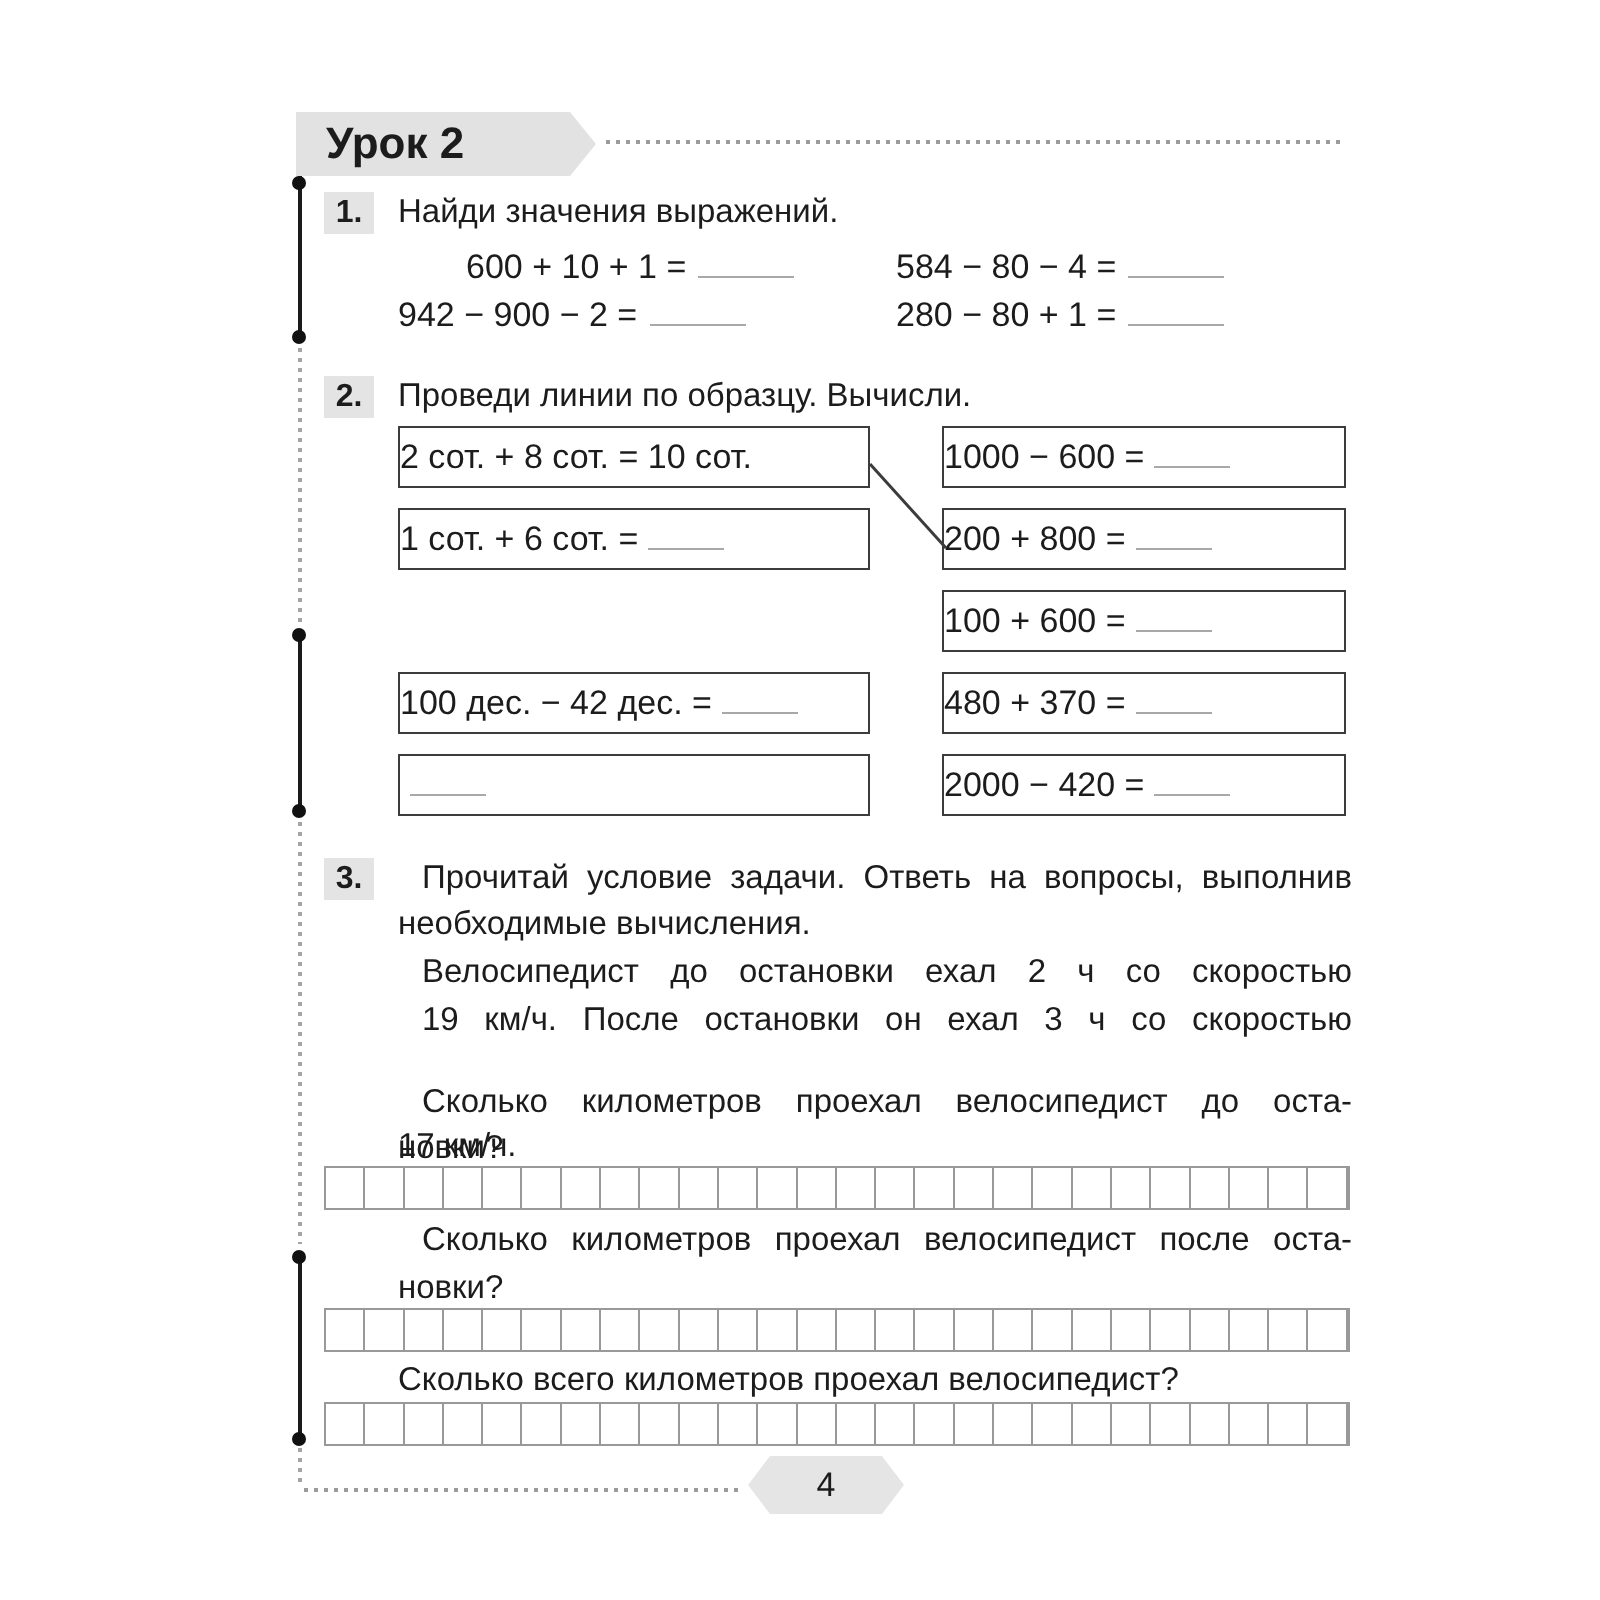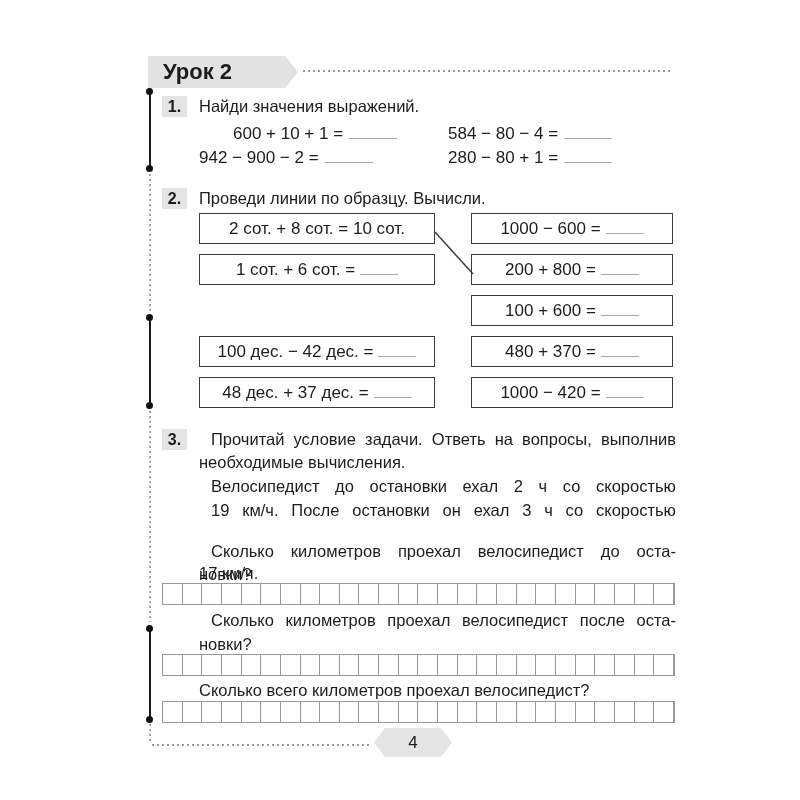--- a/index.html
+++ b/index.html
@@ -27,21 +27,21 @@
 
   .instr{position:absolute;left:199px;font-size:16.5px;white-space:nowrap;}
   .expr{position:absolute;font-size:17px;white-space:nowrap;}
 
   .blank{display:inline-block;height:12px;border-bottom:1.5px solid #a8a8a8;}
   .blank.w48{width:48px;margin-left:6px;}
   .blank.w38{width:38px;margin-left:5px;}
 
   
   .mbox{position:absolute;height:29px;border:1.5px solid #3c3c3c;background:#fff;
-    text-align:center;font-size:17px;line-height:29px;white-space:nowrap;}
+    font-size:17px;line-height:29px;white-space:nowrap;}
   .mbox.l{left:199px;width:234px;}
   .mbox.r{left:471px;width:200px;}
   .connector{position:absolute;left:432px;top:226px;}
 
   
   .textline{position:absolute;left:199px;width:465px;font-size:16.5px;}
   .just{text-align:justify;text-align-last:justify;margin-left:12px;}
 
   
   .grid-row{position:absolute;left:162px;width:511px;height:20px;border:1px solid #999;
@@ -95,37 +95,37 @@
   <div class="mbox l" style="top:213px;">
     <span>2 сот. + 8 сот. = 10 сот.</span>
   </div>
   <div class="mbox l" style="top:254px;">
     <span>1 сот. + 6 сот. =</span><span class="blank w38"></span>
   </div>
   <div class="mbox l" style="top:336px;">
     <span>100 дес. − 42 дес. =</span><span class="blank w38"></span>
   </div>
   <div class="mbox l" style="top:377px;">
-    <span>48 дес. + 37 дес. =</span><span class="blank w38"></span>
+    <span class="blank w38"></span>
   </div>
 
   <div class="mbox r" style="top:213px;">
     <span>1000 − 600 =</span><span class="blank w38"></span>
   </div>
   <div class="mbox r" style="top:254px;">
     <span>200 + 800 =</span><span class="blank w38"></span>
   </div>
   <div class="mbox r" style="top:295px;">
     <span>100 + 600 =</span><span class="blank w38"></span>
   </div>
   <div class="mbox r" style="top:336px;">
     <span>480 + 370 =</span><span class="blank w38"></span>
   </div>
   <div class="mbox r" style="top:377px;">
-    <span>1000 − 420 =</span><span class="blank w38"></span>
+    <span>2000 − 420 =</span><span class="blank w38"></span>
   </div>
 
   <svg class="connector" width="44" height="52">
     <line x1="3" y1="6" x2="41" y2="48" stroke="#3c3c3c" stroke-width="1.5"></line>
   </svg>
 
   <div class="badge" style="top:429px;">3.</div>
   <div class="textline just" style="top:430px;">Прочитай условие задачи. Ответь на вопросы, выполнив</div>
   <div class="textline" style="top:453px;">необходимые вычисления.</div>
 

